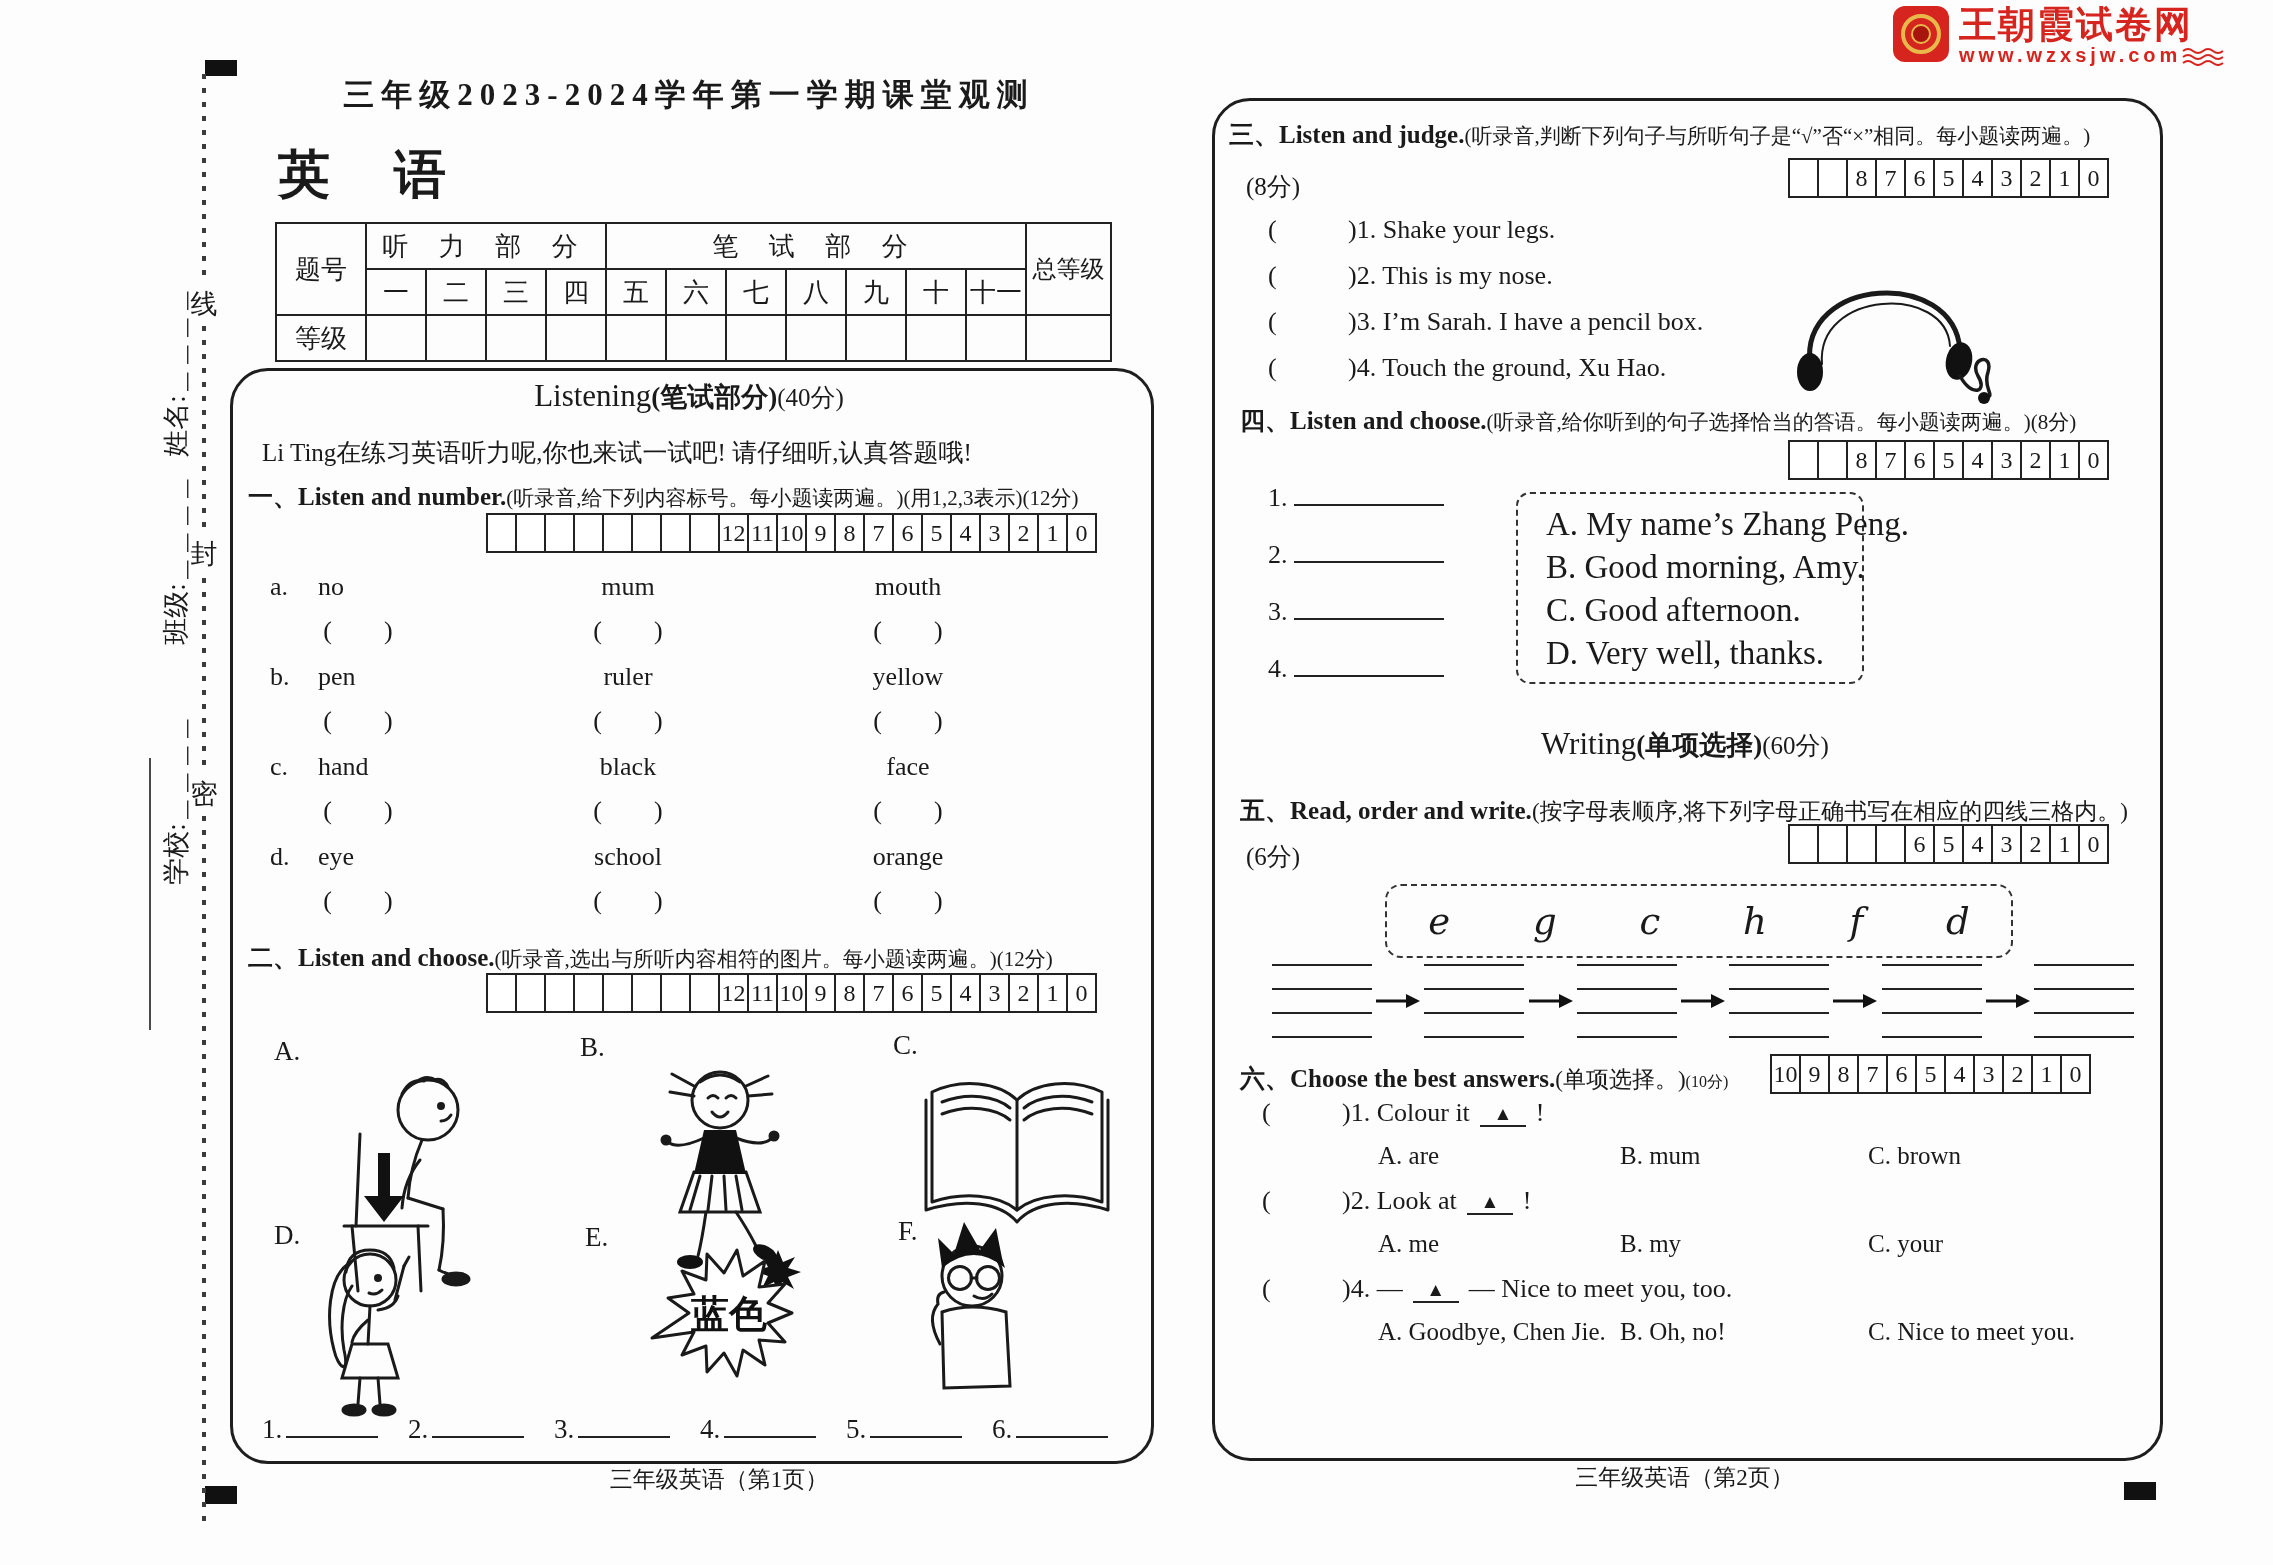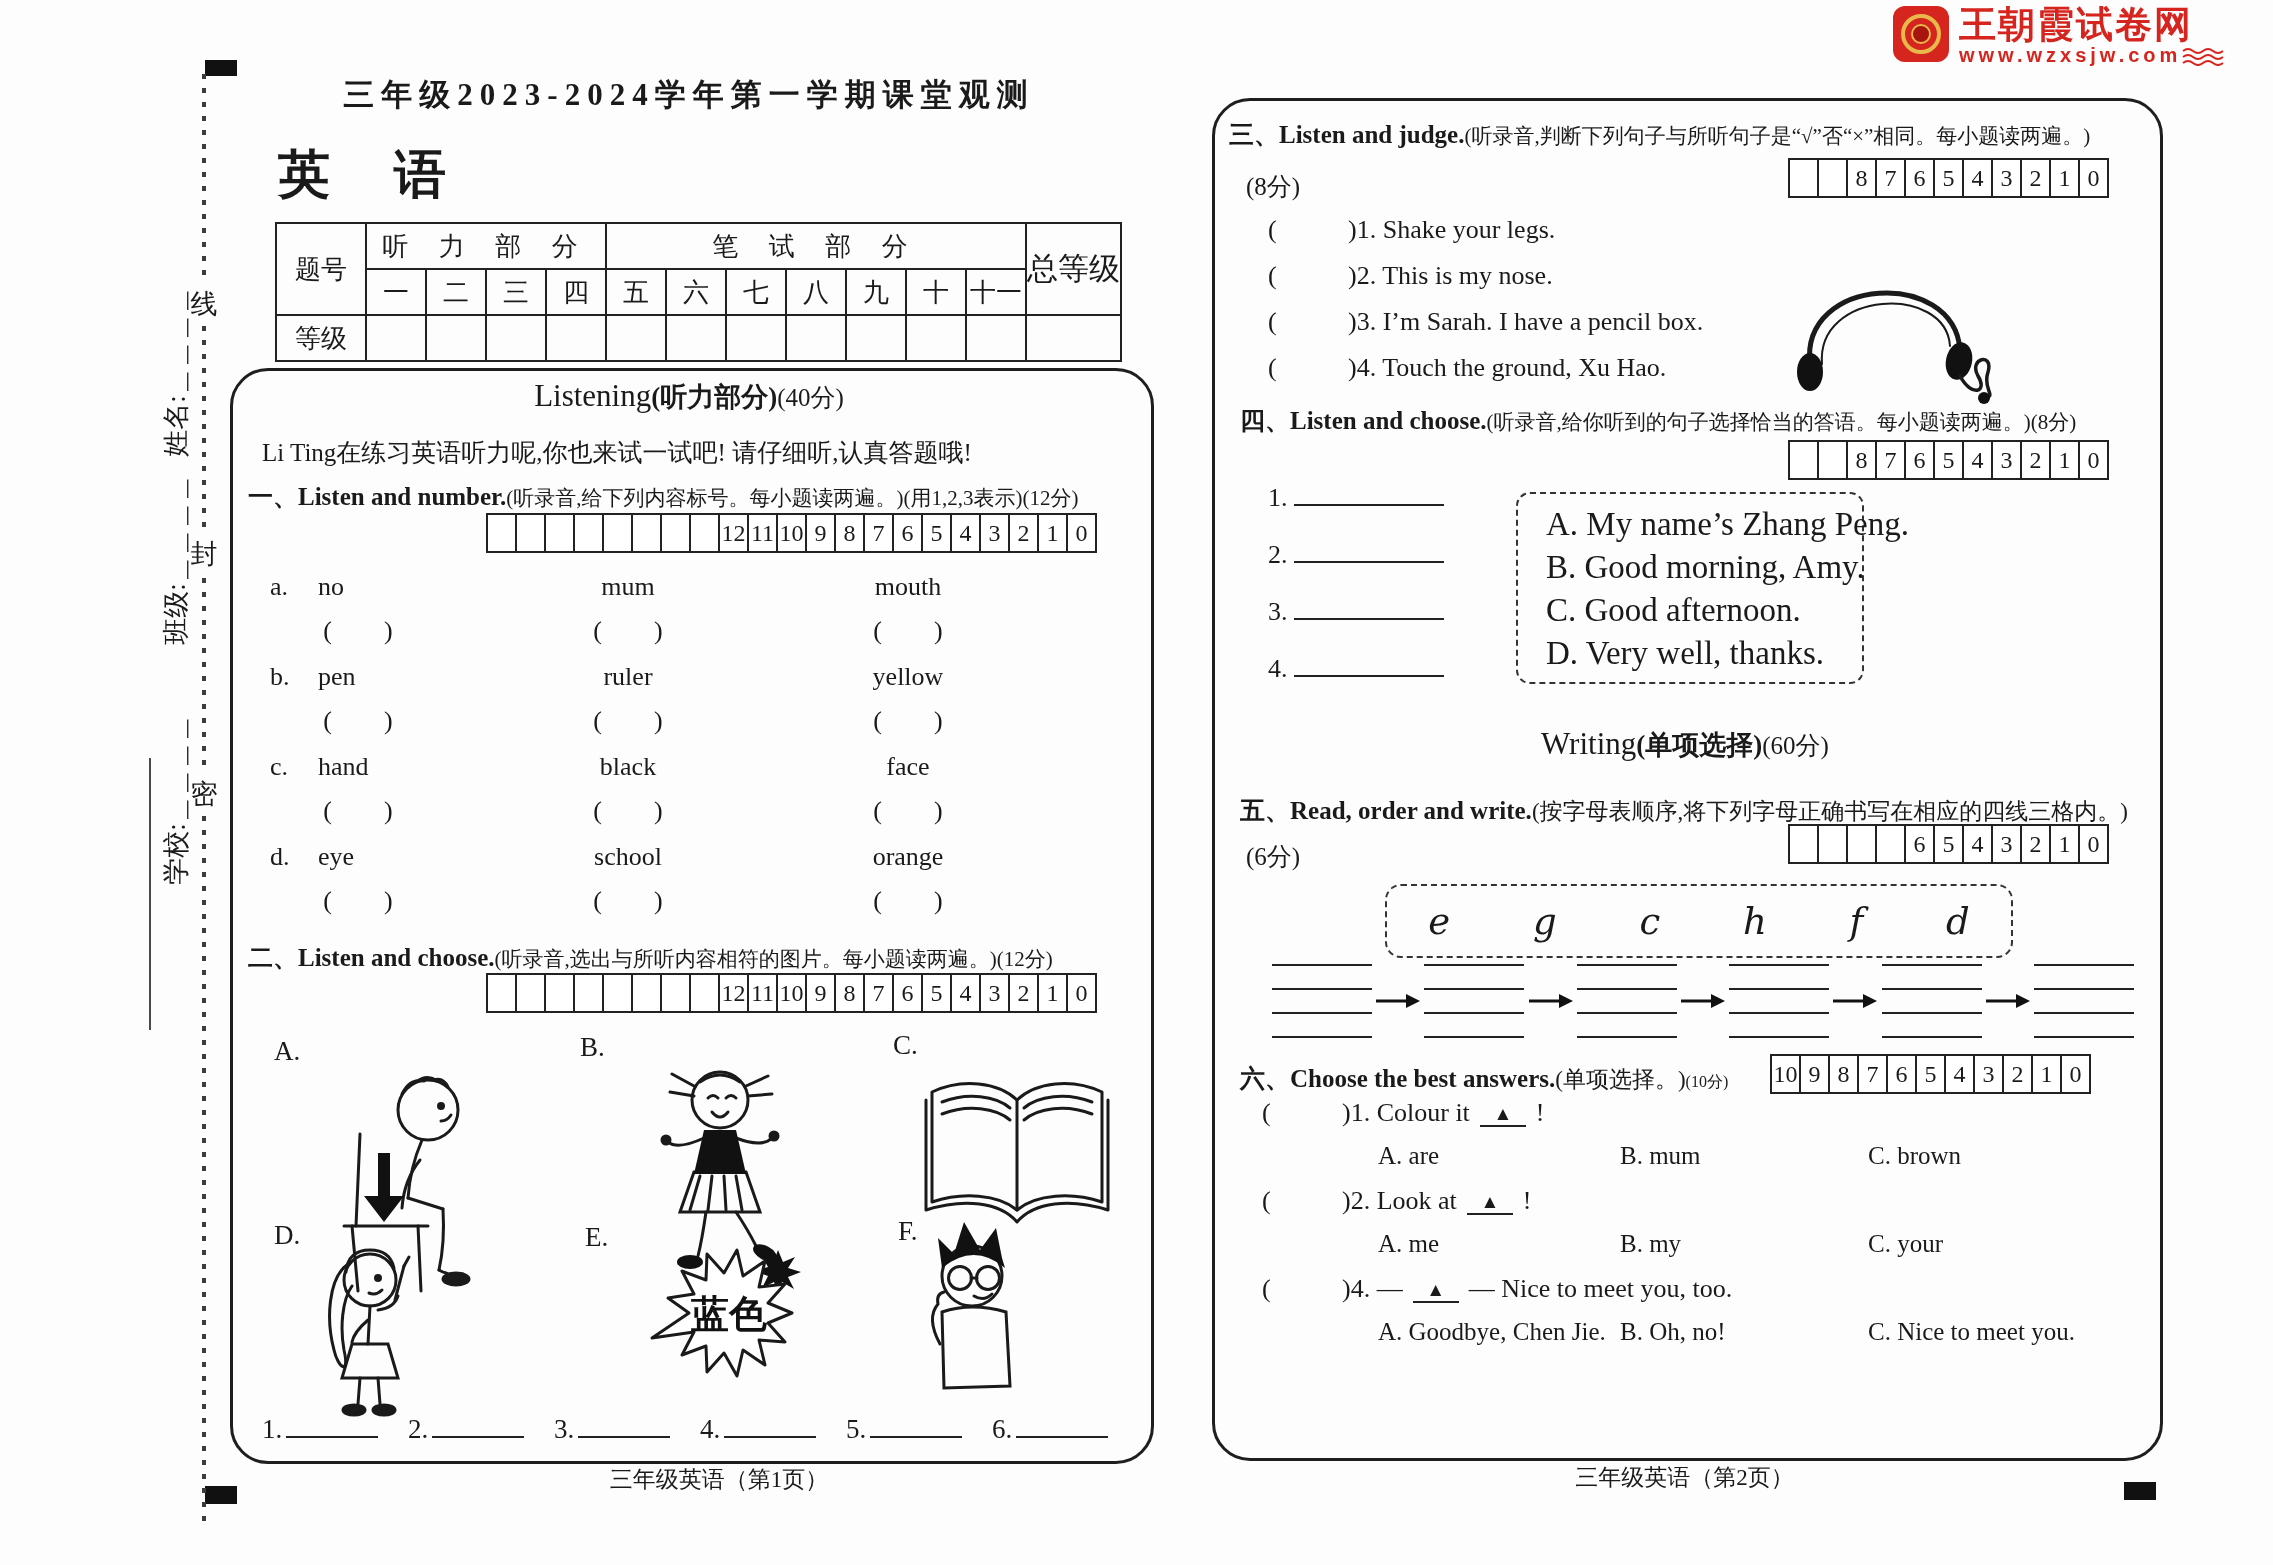--- a/index.html
+++ b/index.html
@@ -178,21 +178,21 @@
       <col style="width:60px">
         <col style="width:60px">
         <col style="width:60px">
       <col style="width:85px">
       </colgroup>
     <tbody>
         <tr>
       <td rowspan="2">题号</td>
       <td colspan="4" class="lsp">听 力 部 分</td>
       <td colspan="7" class="lsp">笔 试 部 分</td>
-      <td rowspan="2" style="font-size:31px">总等级</td>
+      <td rowspan="2" style="font-size:24px">总等级</td>
     </tr>
     <tr>
           <td>一</td>
           <td>二</td>
           <td>三</td>
           <td>四</td>
           <td>五</td>
           <td>六</td>
           <td>七</td>
           <td>八</td>
@@ -214,21 +214,21 @@
           <td></td>
           <td></td>
       <td></td>
     </tr>
   </tbody>
     </table>
 
   <div id="box1" class="pagebox"></div>
 
   <div class="bigheading" style="left:230px;top:378px;width:918px">
-    <span class="en">Listening</span><span class="zh">(听力部分)</span><span class="pts">(40分)</span>
+    <span class="en">Listening</span><span class="zh">(笔试部分)</span><span class="pts">(40分)</span>
   </div>
 
   <div class="secline plain" style="left:262px;top:436px">Li Ting在练习英语听力呢,你也来试一试吧! 请仔细听,认真答题哦!</div>
 
   <div class="secline" style="left:248px;top:480px">
     <span class="sec-en">一、</span><span class="sec-en">Listen and number.</span><span class="sec-zh">(听录音,给下列内容标号。每小题读两遍。)(用1,2,3表示)(12分)</span>
   </div>
 
   <div class="strip" style="left:486px;top:513px">
       <span></span>

